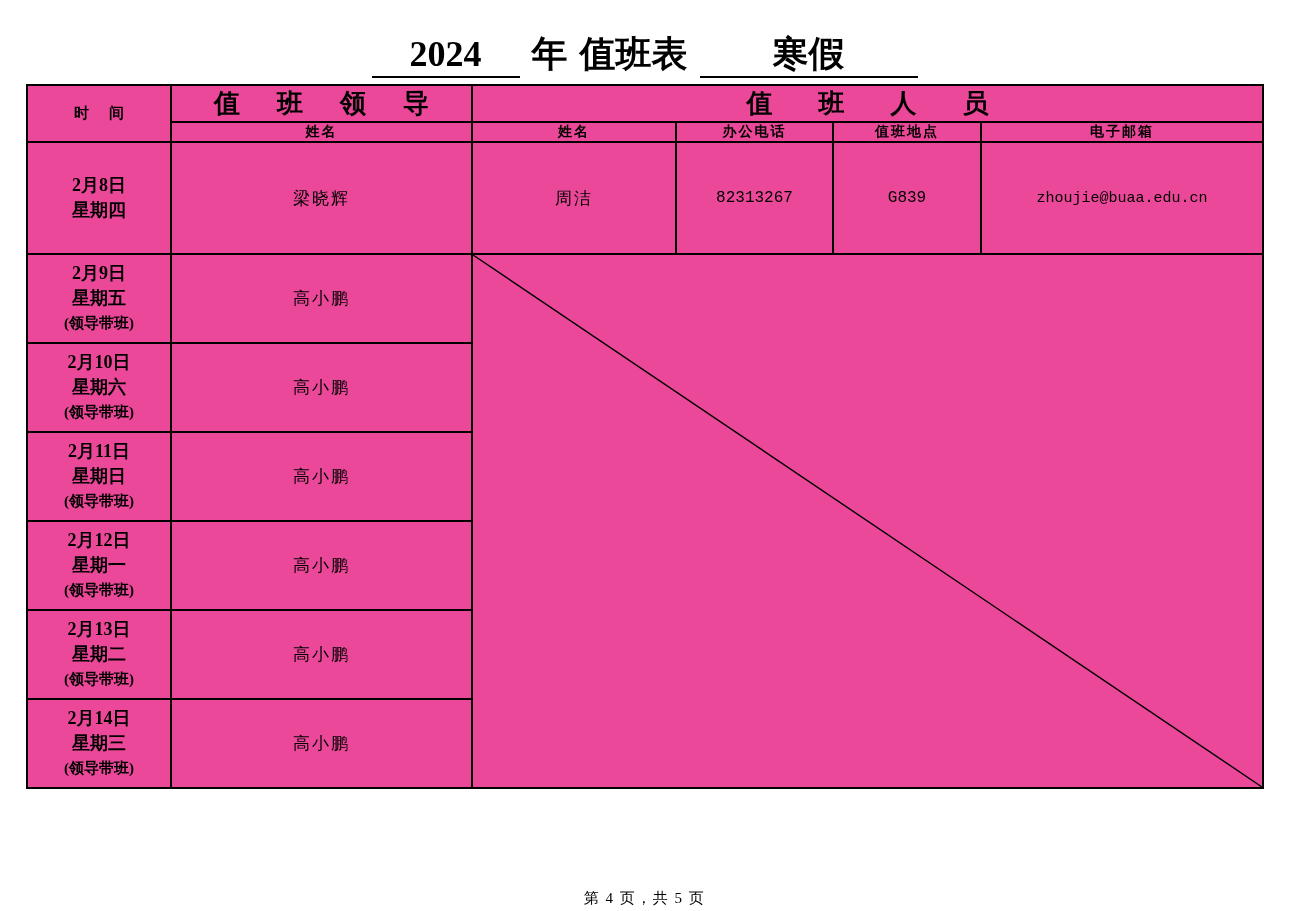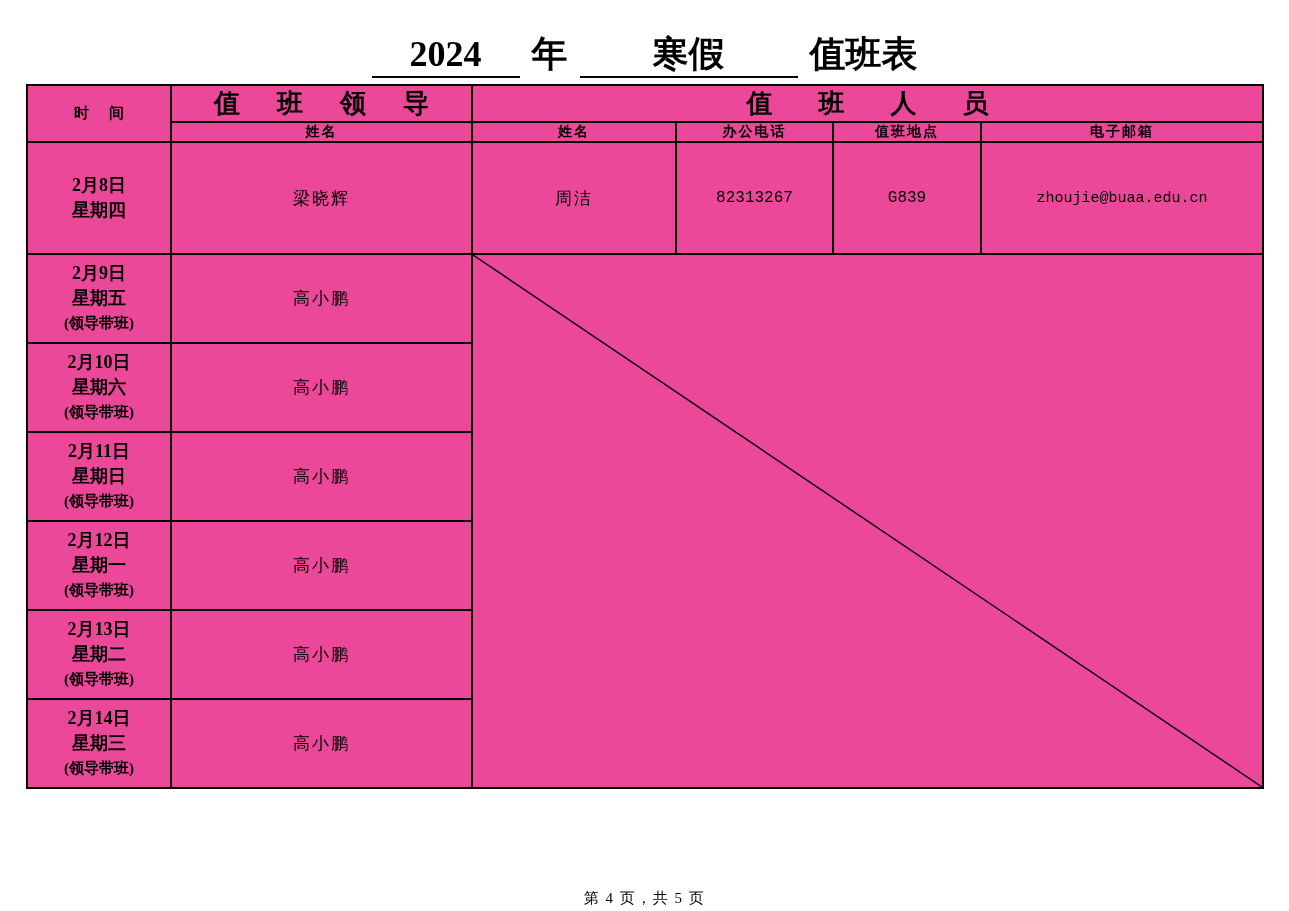--- a/index.html
+++ b/index.html
@@ -64,22 +64,22 @@
   }
 </style>
 </head>
 <body>
 
 <div class="page">
 
   <div class="title">
     <span class="t-seg t-underlined t-u-year">2024</span>
     <span class="t-seg">年</span>
+    <span class="t-seg">值班表</span>
     <span class="t-seg t-underlined t-u-term">寒假</span>
-    <span class="t-seg">值班表</span>
   </div>
 
   <table class="duty-table">
     <colgroup>
       <col style="width:144px">
       <col style="width:301px">
       <col style="width:204px">
       <col style="width:157px">
       <col style="width:148px">
       <col style="width:282px">

